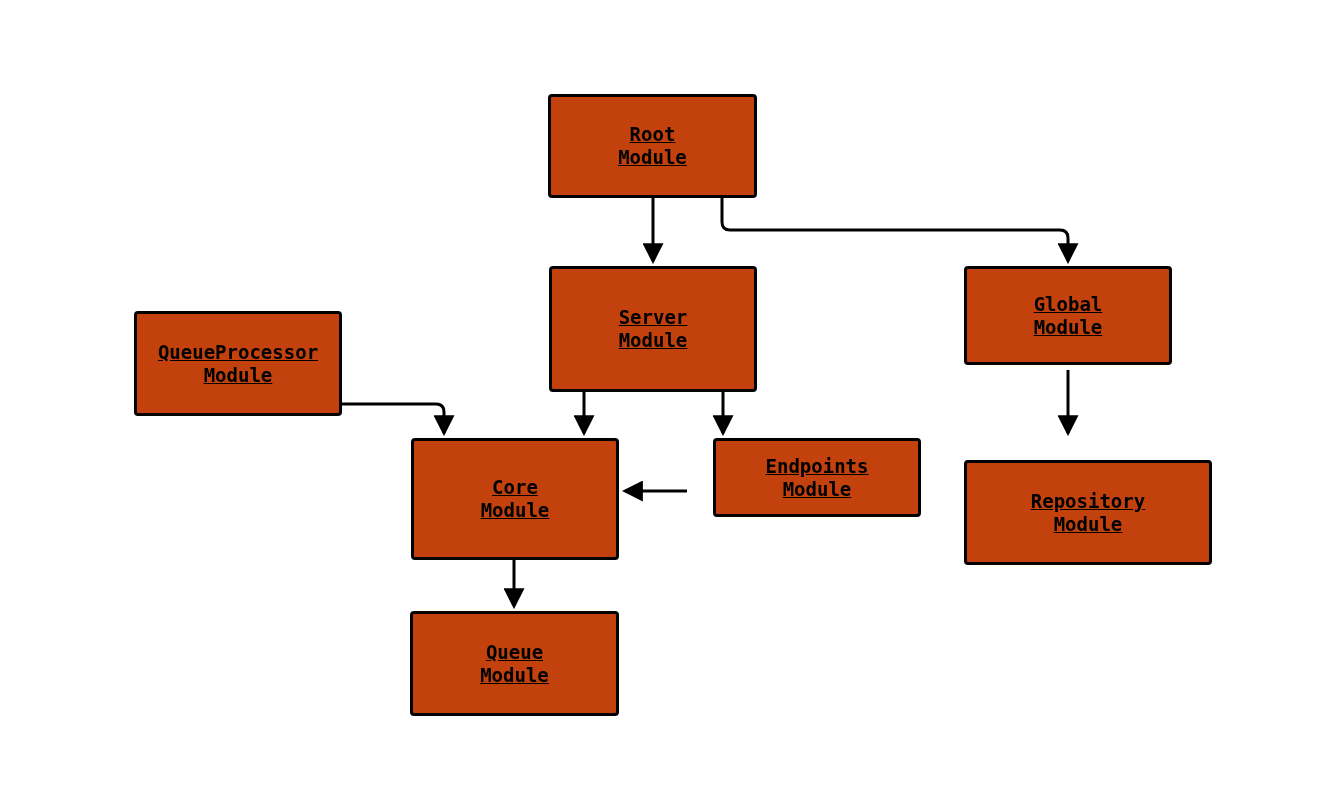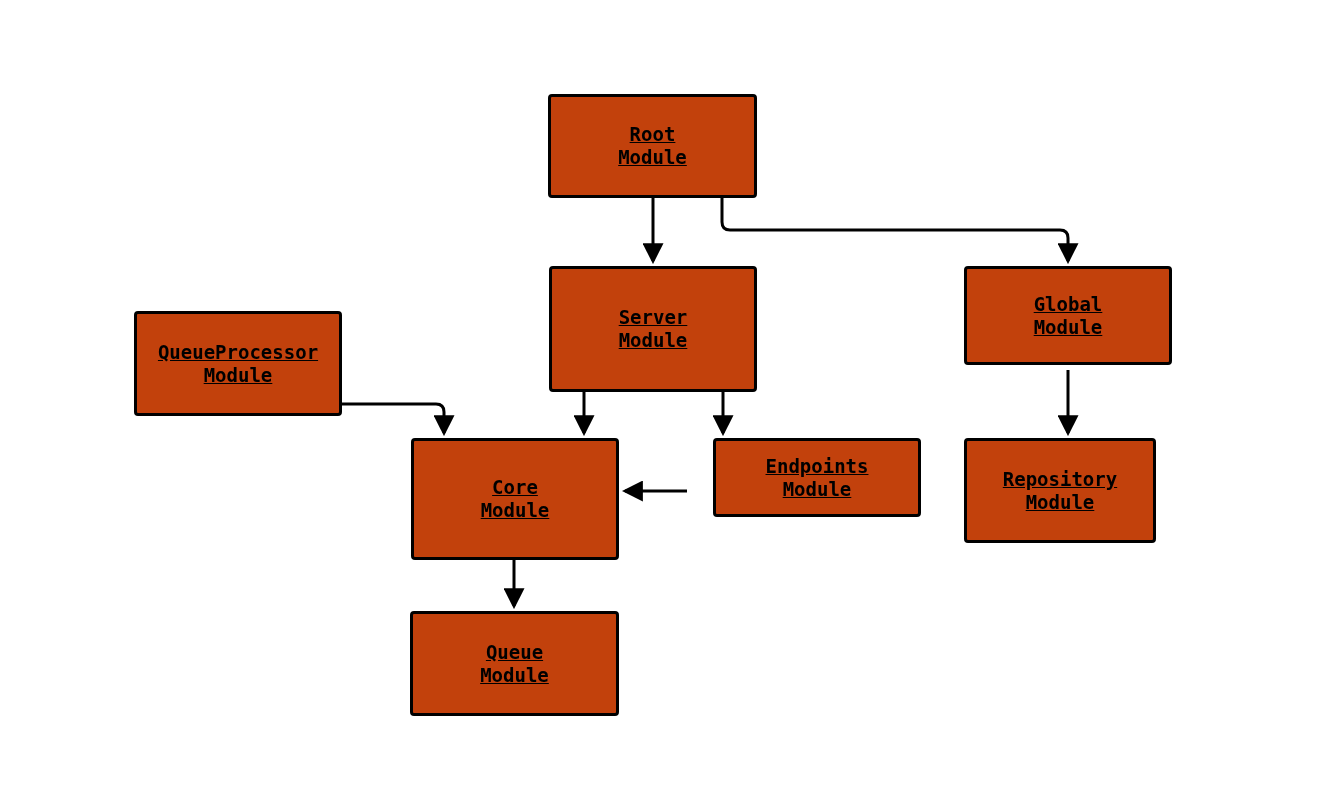--- a/index.html
+++ b/index.html
@@ -46,21 +46,21 @@
     z-index: 2;
     text-decoration: underline;
   }
   
   .n-root          { left: 548px; top: 94px;  width: 209px; height: 104px; }
   .n-queueprocessor{ left: 134px; top: 266px; width: 208px; height: 105px; margin-top: 45px; }
   .n-server        { left: 549px; top: 266px; width: 208px; height: 126px; }
   .n-global        { left: 964px; top: 266px; width: 208px; height: 99px; }
   .n-core          { left: 411px; top: 438px; width: 208px; height: 122px; }
   .n-endpoints     { left: 688px; top: 438px; width: 208px; height: 79px; margin-left: 25px; }
-  .n-repository    { left: 964px; top: 438px; width: 192px; height: 105px; }
+  .n-repository    { left: 964px; top: 460px; width: 248px; height: 105px; }
   .n-queue         { left: 410px; top: 611px; width: 209px; height: 105px; text-align: center; }
 </style>
 </head>
 <body>
 
 <div id="canvas">
 
   <svg id="edge-layer" width="1337" height="809" viewBox="0 0 1337 809" xmlns="http://www.w3.org/2000/svg">
     <defs>
       <marker id="arrowhead" viewBox="0 0 10 10" refX="8.5" refY="5" markerWidth="7" markerHeight="7" orient="auto">

